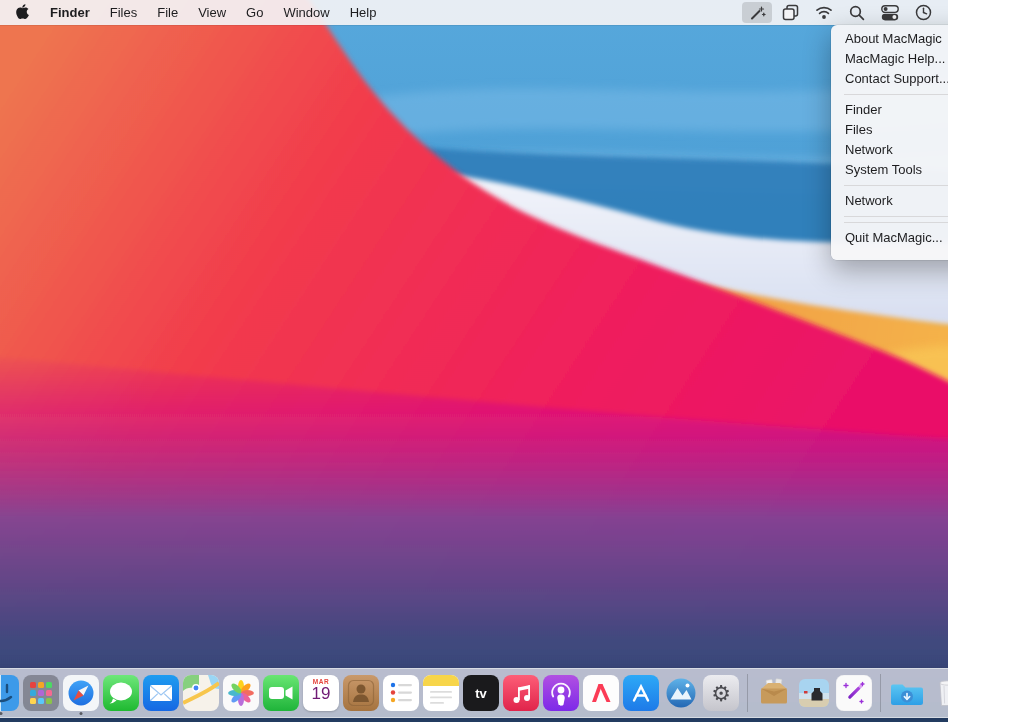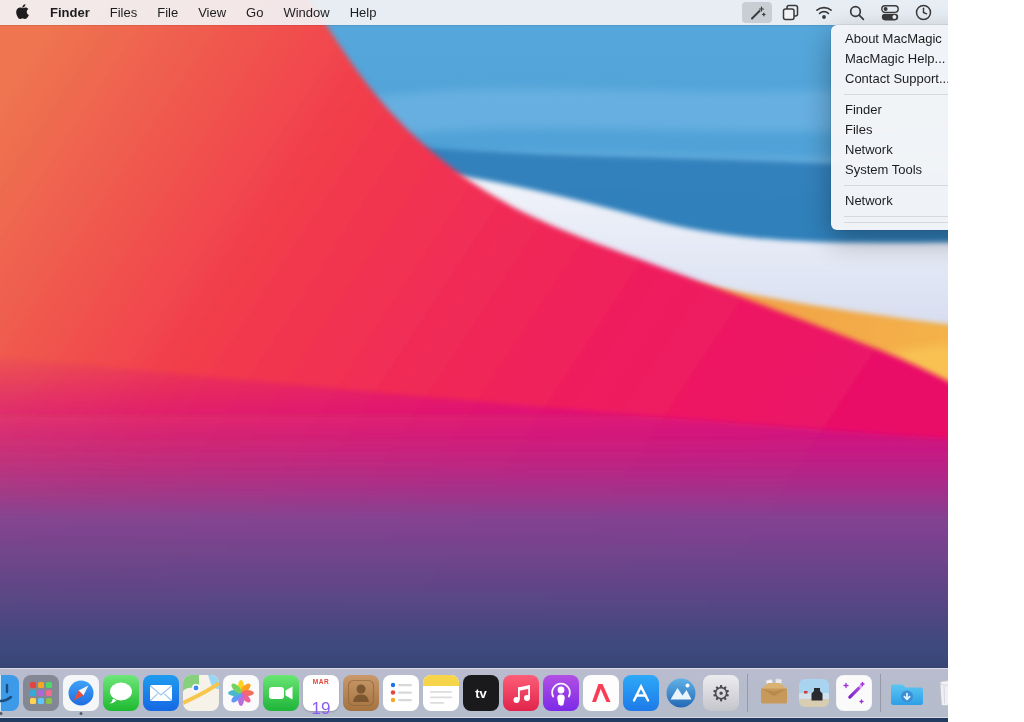--- a/index.html
+++ b/index.html
@@ -24,21 +24,21 @@
   .st-icon { display:flex; align-items:center; justify-content:center; height:21px; padding:0 6px; border-radius:4px; }
   .st-icon.selected { background:rgba(0,0,0,0.13); }
   .st-icon svg { display:block; }
 
   
   #menu {
     position:absolute; top:25px; left:831px; width:166px;
     background:rgba(246,246,248,0.97);
     border-radius:6px;
     box-shadow:0 10px 28px rgba(0,0,0,0.32), 0 0 0 0.5px rgba(0,0,0,0.12);
-    padding:4px 0 2px 0; z-index:40;
+    padding:4px 0 12px 0; z-index:40;
     font-size:13px; color:#1d1d1f;
   }
   .mi { height:20px; line-height:20px; padding:0 10px 0 14px; display:flex; align-items:center; justify-content:space-between; cursor:default; white-space:nowrap; }
   .mi .chev { color:#1d1d1f; font-size:14px; line-height:20px; }
   .msep { height:1px; background:#d8d8da; margin:5px 13px; }
 
   
   #dock {
     position:absolute; left:50%; transform:translateX(-50%); bottom:4px;
     height:50px; display:flex; align-items:center; gap:4px;
@@ -47,21 +47,21 @@
     border:1px solid rgba(255,255,255,0.45);
     border-radius:18px; z-index:30;
     box-shadow:0 6px 18px rgba(0,0,0,0.25);
   }
   .dkitem { position:relative; width:36px; height:44px; display:flex; align-items:center; justify-content:center; }
   .dkitem svg { display:block; }
   .dot { position:absolute; bottom:0px; left:50%; transform:translateX(-50%); width:3px; height:3px; border-radius:50%; background:#3a3a3c; opacity:0.75; }
   .dsep { width:1px; height:38px; background:rgba(0,0,0,0.18); margin:0 4px; }
   .cal { width:36px; height:36px; background:#fff; border-radius:8px; display:flex; flex-direction:column; align-items:center; justify-content:flex-start; box-shadow:0 1px 2px rgba(0,0,0,0.18); }
   .cal-m { font-size:6.5px; font-weight:bold; color:#e5443c; letter-spacing:0.5px; margin-top:3px; }
-  .cal-d { font-size:17px; color:#8b5cf6; line-height:1.1;margin-top:15px; }
+  .cal-d { font-size:17px; color:#701a75; line-height:1.1; }
 </style>
 </head>
 <body>
 
 <div id="screen">
 
   <svg id="wallpaper" width="1024" height="722" viewBox="0 0 1024 722" preserveAspectRatio="none">
     <defs>
       <linearGradient id="gsky" x1="0" y1="0" x2="0" y2="1">
         <stop offset="0" stop-color="#57a8dc"></stop>
@@ -207,20 +207,23 @@
         <span>System Tools</span>
         <span class="chev">›</span>
       </div>
     <div class="msep"></div>
     <div class="mi">
         <span>Network</span>
         <span class="chev">›</span>
       </div>
     <div class="msep"></div>
     <div class="msep"></div>
+    <div class="mi">
+        <span>Quit MacMagic...</span>
+      </div>
   </div>
 
   <div id="dock">
 
     <div class="dkitem">
       <svg width="36" height="36" viewBox="0 0 36 36">
         <defs>
             <clipPath id="cf">
               <rect width="36" height="36" rx="8"></rect>
             </clipPath>

